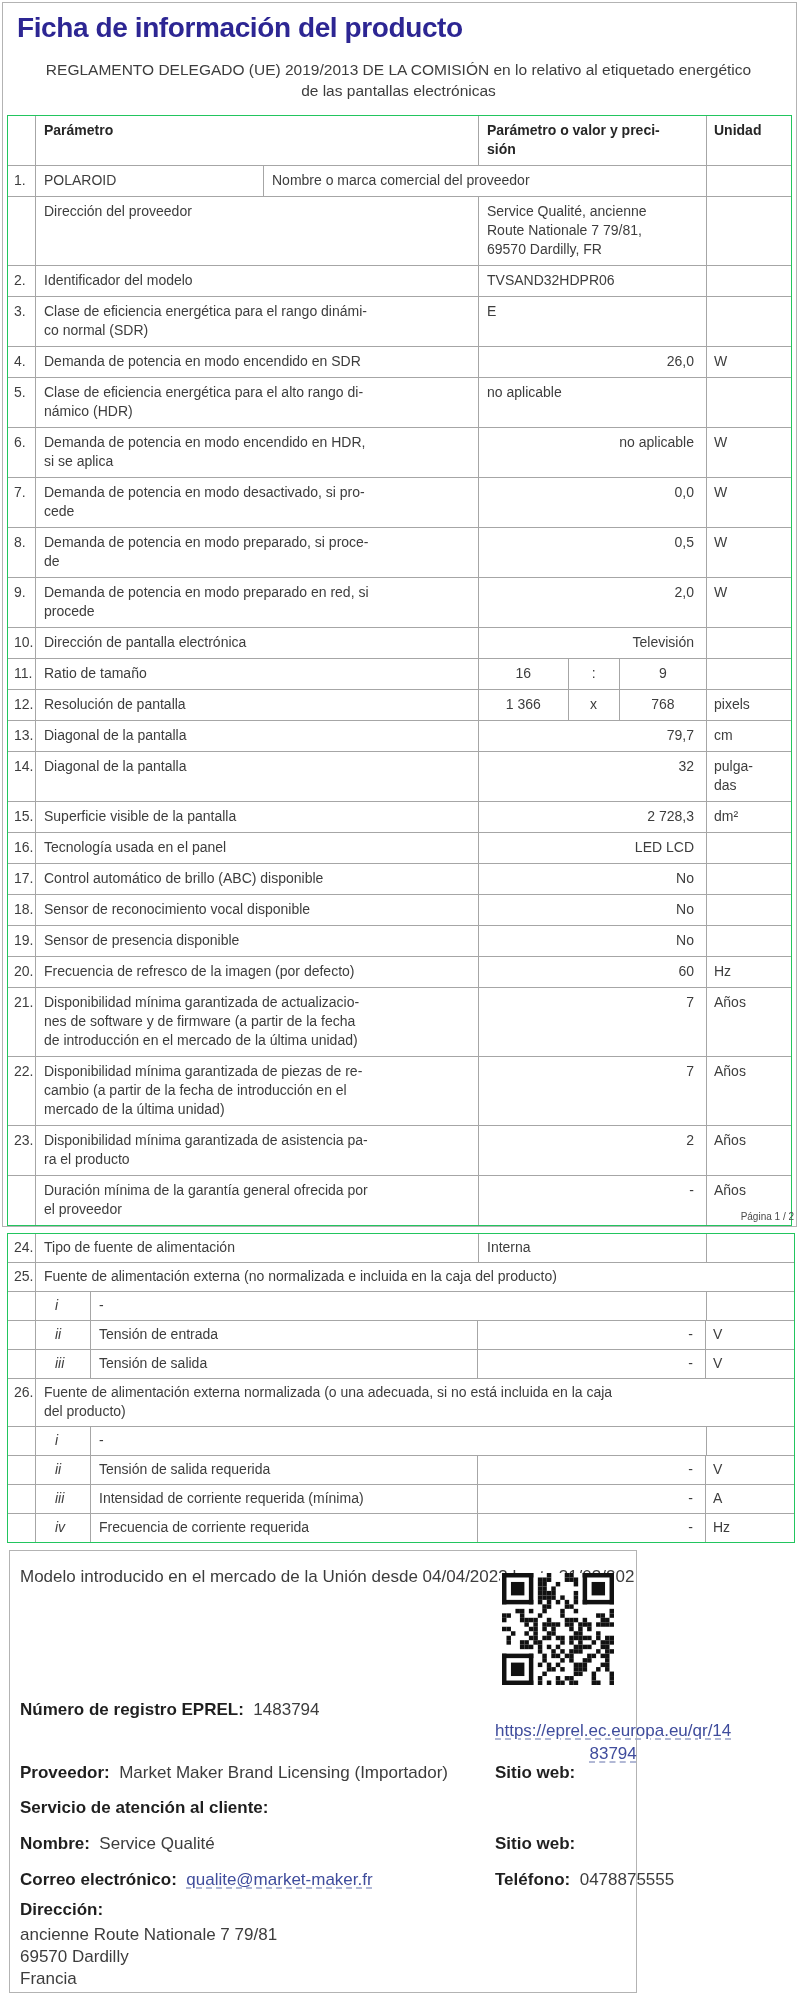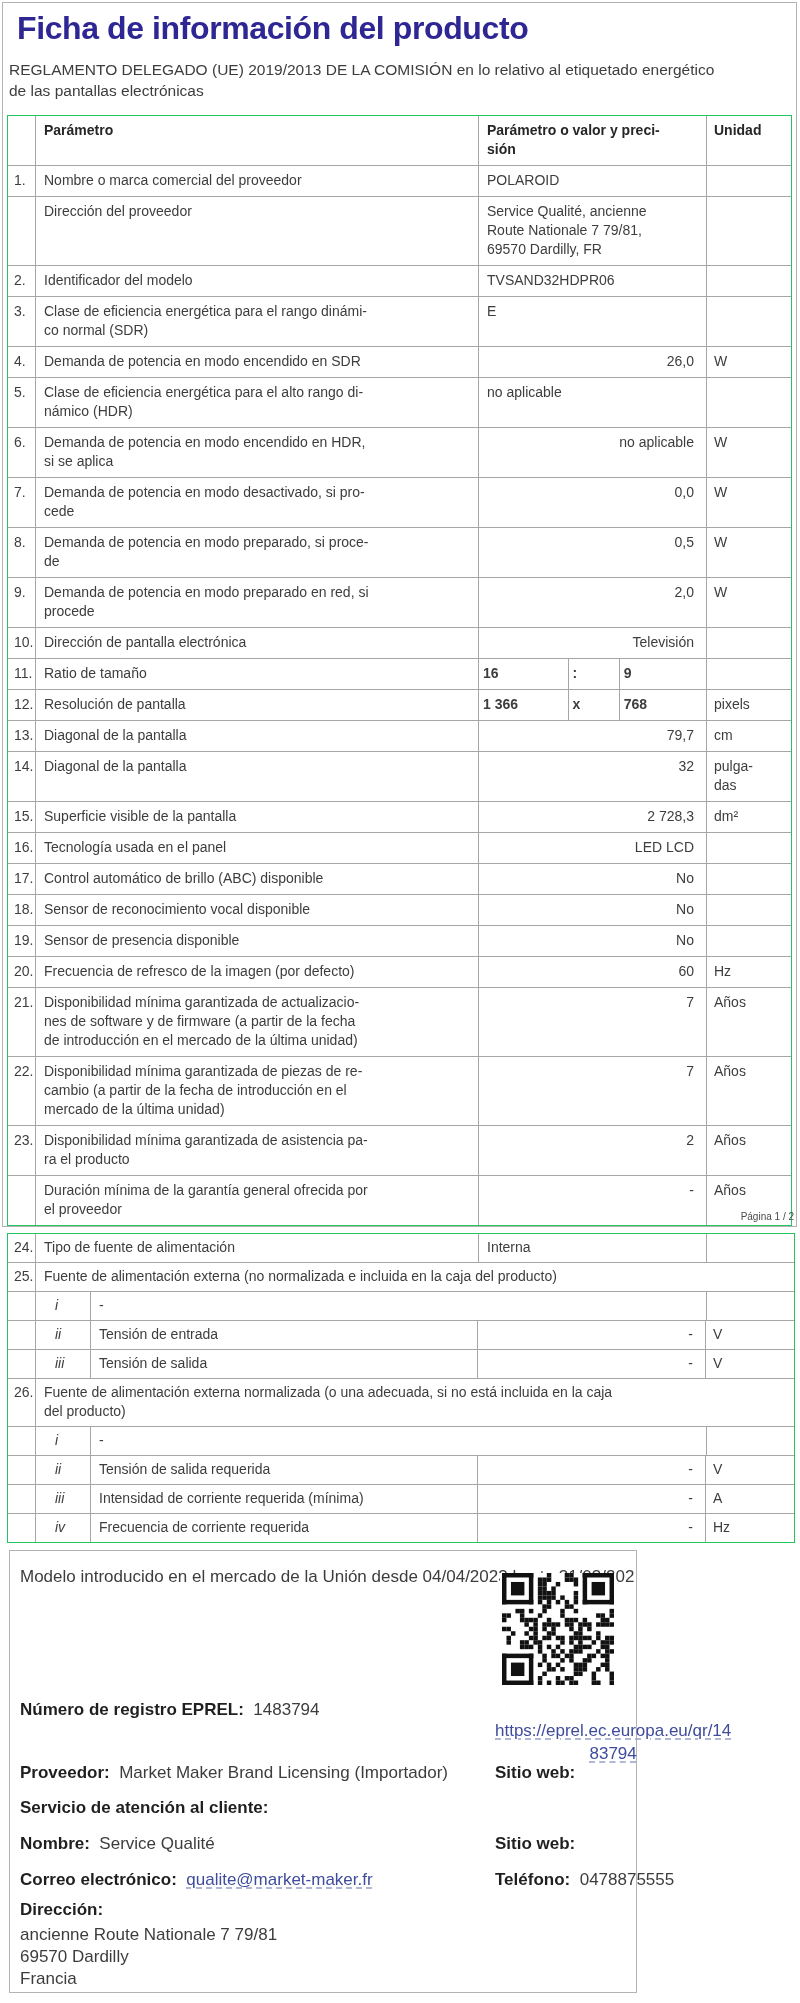--- a/index.html
+++ b/index.html
@@ -2,40 +2,40 @@
 <html><head>
 <meta charset="utf-8">
 <style>
   html,body { margin:0; padding:0; background:#ffffff; }
   body { font-family:"Liberation Sans", sans-serif; color:#3d3d3d; }
   .page { position:relative; width:800px; height:2003px; background:#fff; overflow:hidden; }
 
   
   .page1-box { position:absolute; left:2px; top:2px; width:795px; box-sizing:border-box;
                border:1px solid #b3b3b3; background:#fff; }
-  h1.title { margin:8px 0 14px 14px; font-size:32px; line-height:34px; letter-spacing:-0.4px;
+  h1.title { margin:8px 0 14px 14px; font-size:28px; line-height:34px; letter-spacing:-0.4px;
              color:#2d2693; font-weight:bold; }
   .subtitle { margin:0 8px 14px 6px; font-size:15.5px; line-height:21px; white-space:pre-line;
-              color:#3d3d3d; }
+              color:#3d3d3d;text-align:center; }
 
   
   .tbl { border:1px solid #22c55e; margin:0 4px 0 4px; background:#fff; }
   .row { display:flex; align-items:stretch; border-top:1px solid #a6a6a6; }
   .row:first-child { border-top:none; }
   .cell { box-sizing:border-box; padding:5px 8px 6px 8px; font-size:14px; line-height:19px;
           border-left:1px solid #a6a6a6; white-space:pre-line; }
   .cell:first-child { border-left:none; }
   .hdr .cell { font-weight:bold; color:#262626; }
   .c-num  { width:27px; padding-left:6px; padding-right:2px; }
   .c-label{ width:443px; }
   .c-val  { width:228px; }
   .v-right{ text-align:right; padding-right:12px; }
   .c-unit { flex:1; padding-left:7px; }
   .split  { display:flex; padding:0; }
-  .split > div { box-sizing:border-box; padding:5px 4px 6px 4px; text-align:left;font-weight:bold; }
+  .split > div { box-sizing:border-box; padding:5px 4px 6px 4px; text-align:center; }
   .sp-a { width:39%; }
   .sp-b { width:23%; border-left:1px solid #a6a6a6; border-right:1px solid #a6a6a6; }
   .sp-c { width:38%; }
 
   .tbl2 { position:absolute; top:1233px; left:7px; width:786px; margin:0; }
   .tbl2 .cell { padding-top:4px; padding-bottom:5px; }
   .c-subnum  { width:55px; font-style:italic; padding-left:19px; }
   .c-sublabel{ width:387px; }
   .c-span { flex:1; }
   .c-wide { width:616px; }
@@ -67,22 +67,22 @@
     <div class="tbl" id="table1">
         <div class="row hdr">
           <div class="cell c-num"></div>
           <div class="cell c-label">Parámetro</div>
           <div class="cell c-val">Parámetro o valor y preci-
 sión</div>
           <div class="cell c-unit">Unidad</div>
         </div>
         <div class="row">
           <div class="cell c-num">1.</div>
+          <div class="cell c-val ">POLAROID</div>
           <div class="cell c-label">Nombre o marca comercial del proveedor</div>
-          <div class="cell c-val ">POLAROID</div>
           <div class="cell c-unit"></div>
         </div>
         <div class="row">
           <div class="cell c-num"></div>
           <div class="cell c-label">Dirección del proveedor</div>
           <div class="cell c-val ">Service Qualité, ancienne
 Route Nationale 7 79/81,
 69570 Dardilly, FR</div>
           <div class="cell c-unit"></div>
         </div>

